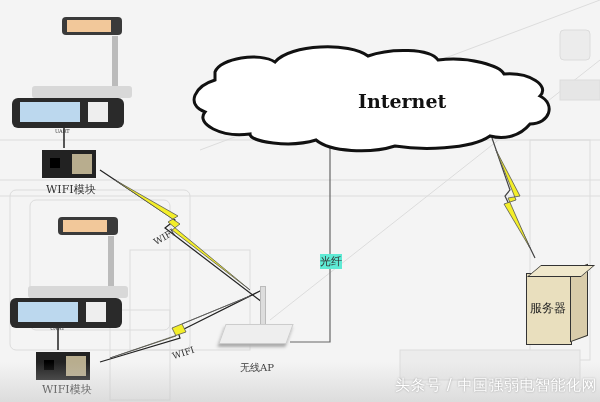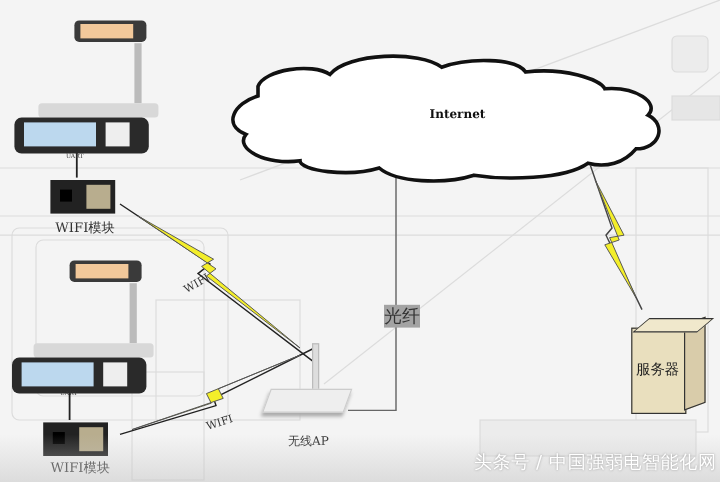--- a/index.html
+++ b/index.html
@@ -49,21 +49,21 @@
   </g>
 
   <g>
     <polyline points="492,138 510,190 505,196 535,258" fill="none" stroke="#444" stroke-width="1.2"></polyline>
     <polygon points="496,150 520,196 508,198 530,248 504,204 516,200" fill="#f3ee2a" stroke="#555" stroke-width="0.8"></polygon>
   </g>
 
   <path d="M215,72 C220,58 260,52 275,62 C290,44 350,42 368,56 C390,48 430,48 438,60 C470,56 500,66 504,74 C530,72 550,86 540,96 C556,104 550,124 530,124 C520,136 505,140 490,136 C470,150 420,150 395,146 C370,154 330,152 316,140 C290,148 250,142 250,134 C222,138 195,124 205,112 C185,104 195,86 215,80 Z" fill="#fff" stroke="#111" stroke-width="3"></path>
 </svg>
 
-<div class="label" style="left:358px;top:90px;font-weight:bold;font-size:10px;color:#111;">Internet</div>
+<div class="label" style="left:358px;top:90px;font-weight:bold;font-size:19px;color:#111;">Internet</div>
 
 <div class="abs" style="left:12px;top:14px;width:112px;height:110px;">
   <div class="abs" style="left:50px;top:3px;width:60px;height:18px;background:#3a3a3a;border-radius:4px;"></div>
   <div class="abs" style="left:55px;top:6px;width:44px;height:12px;background:#f2c89a;"></div>
   <div class="abs" style="left:100px;top:22px;width:6px;height:50px;background:#bbb;"></div>
   <div class="abs" style="left:20px;top:72px;width:100px;height:12px;background:#d8d8d8;border-radius:3px;"></div>
   <div class="abs" style="left:0px;top:84px;width:112px;height:30px;background:#2a2a2a;border-radius:6px;"></div>
   <div class="abs" style="left:8px;top:88px;width:60px;height:20px;background:#bcd8ee;"></div>
   <div class="abs" style="left:76px;top:88px;width:20px;height:20px;background:#eee;"></div>
 </div>
@@ -85,21 +85,21 @@
 </div>
 <div class="label" style="left:50px;top:325px;font-size:5px;">UART</div>
 <div class="abs" style="left:36px;top:352px;width:54px;height:28px;background:#222;">
   <div class="abs" style="left:30px;top:4px;width:20px;height:20px;background:#b8ad8e;"></div>
   <div class="abs" style="left:8px;top:8px;width:10px;height:10px;background:#000;"></div>
 </div>
 <div class="label" style="left:42px;top:382px;font-size:11px;">WIFI模块</div>
 
 <div class="label" style="left:153px;top:232px;font-size:9px;transform:rotate(-30deg);">WIFI</div>
 <div class="label" style="left:172px;top:348px;font-size:9px;transform:rotate(-18deg);">WIFI</div>
-<div class="label" style="left:320px;top:254px;font-size:15px;background:#a3a3a3;">光纤</div>
+<div class="label" style="left:320px;top:254px;font-size:11px;background:#5eead4;">光纤</div>
 
 <div class="abs" style="left:222px;top:286px;width:70px;height:70px;">
   <div class="abs" style="left:38px;top:0;width:4px;height:40px;background:#ddd;border:1px solid #bbb;"></div>
   <div class="abs" style="left:0;top:38px;width:66px;height:18px;background:#eee;border:1px solid #ccc;transform:skewX(-20deg);box-shadow:0 3px 3px #aaa;"></div>
 </div>
 <div class="label" style="left:240px;top:361px;font-size:10px;">无线AP</div>
 
 <div class="abs" style="left:526px;top:265px;width:62px;height:80px;">
   <div class="abs" style="left:0;top:8px;width:44px;height:70px;background:#e9dfbe;border:1.5px solid #333;"></div>
   <div class="abs" style="left:44px;top:2px;width:16px;height:70px;background:#d9ccaa;border:1.5px solid #333;transform:skewY(-20deg);"></div>

